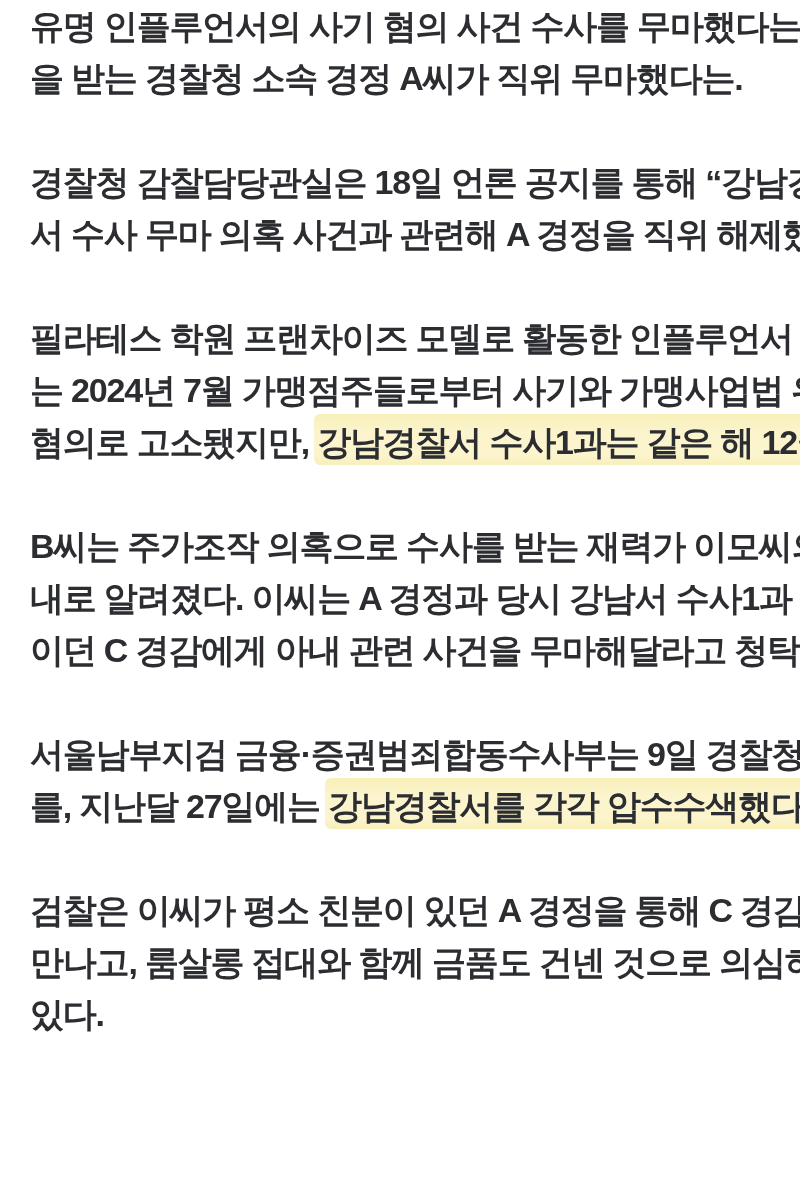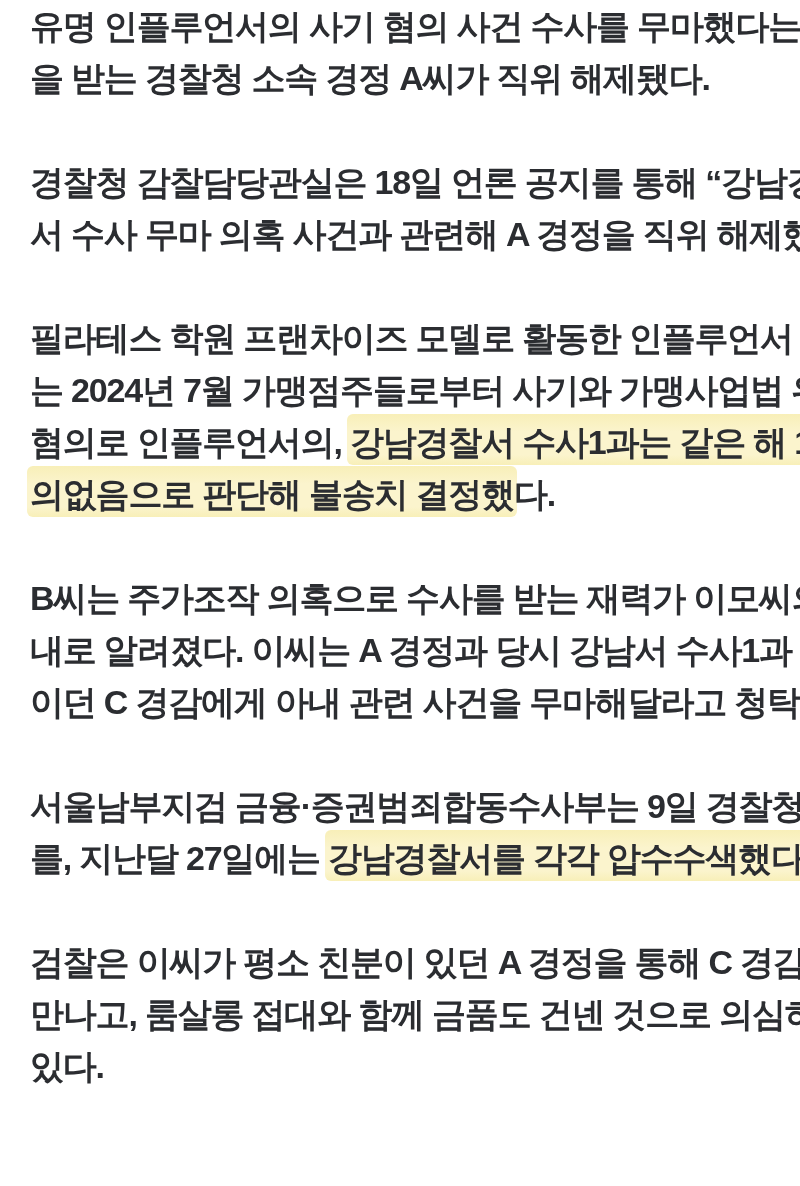--- a/index.html
+++ b/index.html
@@ -42,31 +42,30 @@
     padding: 9px 3px 4px 3px;
     margin: -9px -3px -4px -3px;
   }
 </style>
 </head>
 <body style="background: rgb(255, 255, 255);">
 
 <article class="article">
     <div class="para">
       <div class="line"><span>유명 인플루언서의 사기 혐의 사건 수사를 무마했다는 의혹</span></div>
-      <div class="line"><span>을 받는 경찰청 소속 경정 A씨가 직위 해제됐다.</span></div>
+      <div class="line"><span>을 받는 경찰청 소속 경정 A씨가 직위 무마했다는.</span></div>
     </div>
     <div class="para">
       <div class="line"><span>경찰청 감찰담당관실은 18일 언론 공지를 통해 “강남경찰</span></div>
       <div class="line"><span>서 수사 무마 의혹 사건과 관련해 A 경정을 직위 해제했다”</span></div>
     </div>
     <div class="para">
       <div class="line"><span>필라테스 학원 프랜차이즈 모델로 활동한 인플루언서 B씨</span></div>
       <div class="line"><span>는 2024년 7월 가맹점주들로부터 사기와 가맹사업법 위반</span></div>
-      <div class="line"><span>혐의로 인플루언서의, </span><span class="hl">강남경찰서 수사1과는 같은 해 12월 혐</span></div>
-      <div class="line"><span class="hl">의없음으로 판단해 불송치 결정했</span><span>다.</span></div>
+      <div class="line"><span>혐의로 고소됐지만, </span><span class="hl">강남경찰서 수사1과는 같은 해 12월 혐</span></div>
     </div>
     <div class="para">
       <div class="line"><span>B씨는 주가조작 의혹으로 수사를 받는 재력가 이모씨의 아</span></div>
       <div class="line"><span>내로 알려졌다. 이씨는 A 경정과 당시 강남서 수사1과 팀장</span></div>
       <div class="line"><span>이던 C 경감에게 아내 관련 사건을 무마해달라고 청탁한 의</span></div>
     </div>
     <div class="para">
       <div class="line"><span>서울남부지검 금융·증권범죄합동수사부는 9일 경찰청 청사</span></div>
       <div class="line"><span>를, 지난달 27일에는 </span><span class="hl">강남경찰서를 각각 압수수색했다.</span></div>
     </div>

